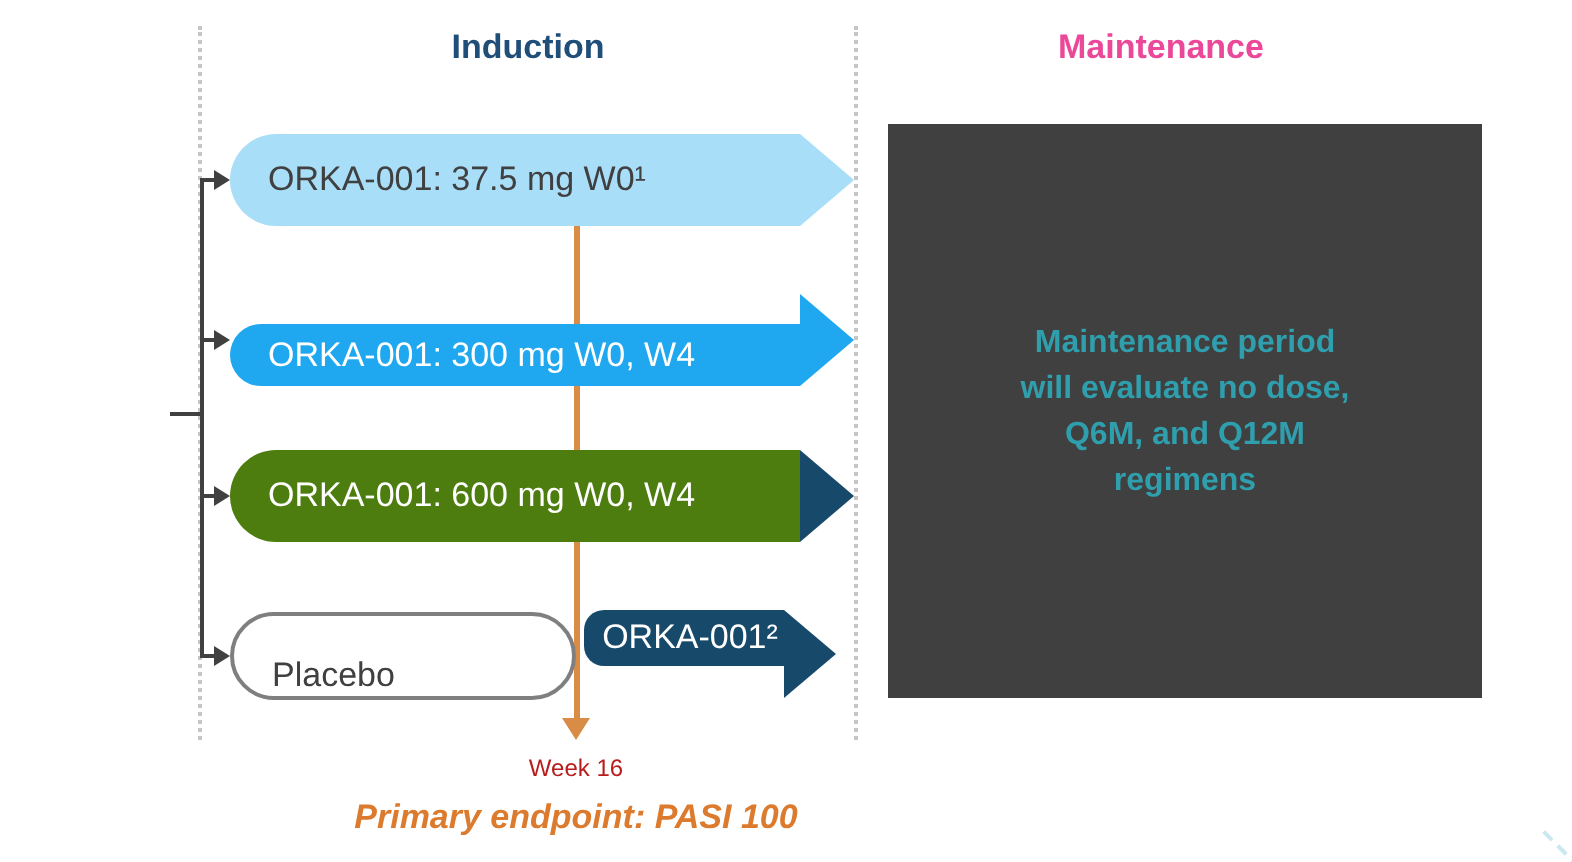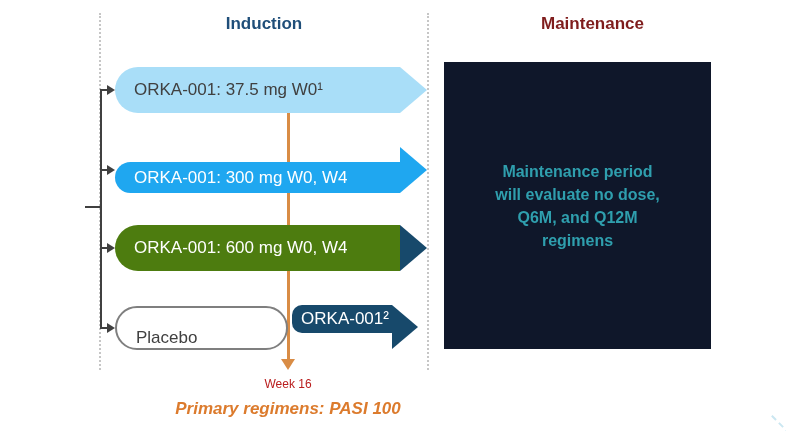--- a/index.html
+++ b/index.html
@@ -24,21 +24,21 @@
 
   
   .phase-header {
     position: absolute;
     top: 14px;
     font-size: 17px;
     font-weight: bold;
     text-align: center;
   }
   .hdr-induction   { left: 100px; width: 328px; color: #1f4e79; }
-  .hdr-maintenance { left: 444px; width: 297px; color: #7f1d1d; }
+  .hdr-maintenance { left: 432px; width: 297px; color: #ec4899; }
 
   
   .flow-line {
     position: absolute;
     left: 287px; top: 112px;
     width: 3px; height: 247px;
     background: #d98c45;
     z-index: 1;
   }
   .flow-arrowhead {
@@ -176,22 +176,22 @@
     font-size: 17px;
     font-weight: bold;
     font-style: italic;
     color: #dc7b2d;
   }
 
   
   .maintenance-box {
     position: absolute;
     left: 444px; top: 62px;
-    width: 267px; height: 287px;
-    background: #0f172a;
+    width: 297px; height: 287px;
+    background: #404040;
     display: flex;
     align-items: center;
     justify-content: center;
     z-index: 2;
   }
   .maintenance-note {
     width: 250px;
     text-align: center;
     font-size: 16px;
     font-weight: bold;
@@ -253,21 +253,21 @@
   <div class="placebo-pill">
     <span>Placebo</span>
   </div>
 
   <div class="arm arm-4">
     <div class="body">ORKA-001²</div>
     <div class="tip"></div>
   </div>
 
   <div class="week-label">Week 16</div>
-  <div class="endpoint-label">Primary regimens: PASI 100</div>
+  <div class="endpoint-label">Primary endpoint: PASI 100</div>
 
   <div class="maintenance-box">
     <div class="maintenance-note">Maintenance period
 will evaluate no dose,
 Q6M, and Q12M
 regimens</div>
   </div>
 
   <div class="corner-slash"></div>
 

